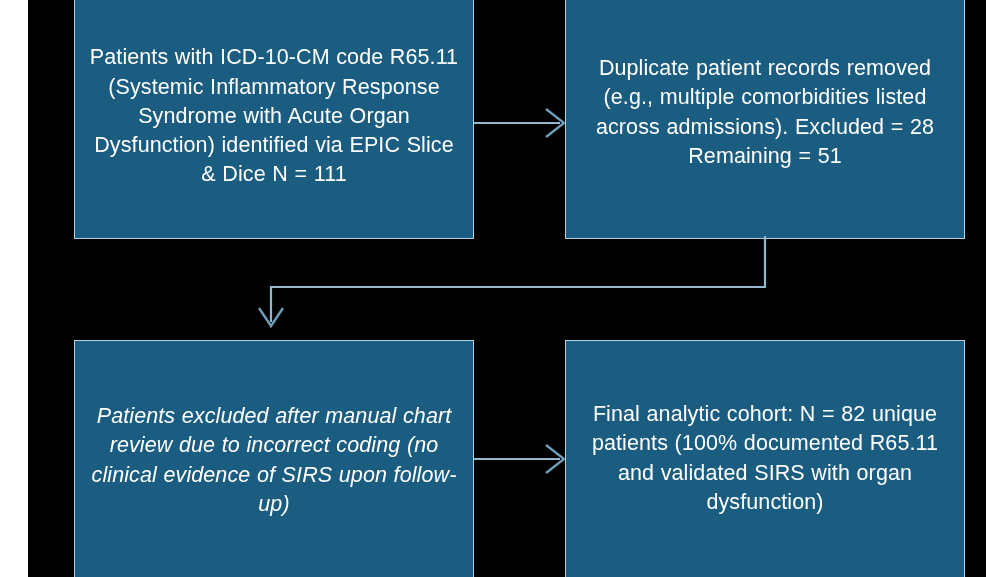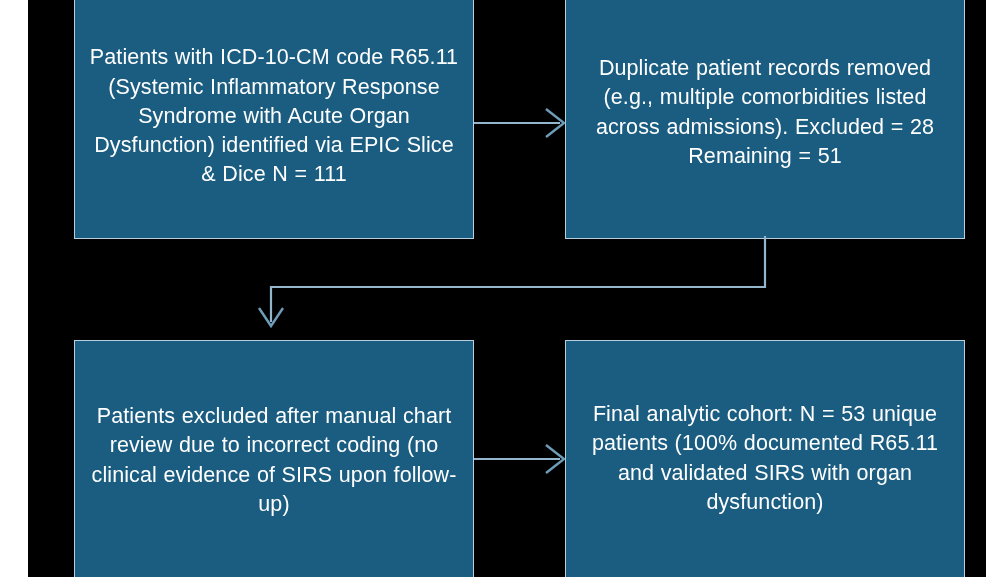--- a/index.html
+++ b/index.html
@@ -38,21 +38,21 @@
     white-space: pre-line;
   }
   
   #box-1 { left: 46px;  top: -2px;  width: 400px; height: 241px; }
   #box-2 { left: 537px; top: -2px;  width: 400px; height: 241px; }
   #box-3 { left: 46px;  top: 340px; width: 400px; height: 241px; }
   #box-4 { left: 537px; top: 340px; width: 400px; height: 241px; }
   
   #box-1 .box-text { transform: translateY(-2px); }
   #box-2 .box-text { transform: translateY(-6px); }
-  #box-3 .box-text { transform: translateY(0px); }
+  #box-3 .box-text { transform: translateY(0px); font-style: italic; }
   #box-4 .box-text { transform: translateY(-2px); }
 
   .connector {
     position: absolute;
     overflow: visible;
   }
   .connector svg { display: block; overflow: visible; }
   .conn-line {
     fill: none;
     stroke: #94B6CC;
@@ -80,21 +80,21 @@
 
   <div class="flow-box" id="box-2">
     <span class="box-text">Duplicate patient records removed (e.g., multiple comorbidities listed across admissions). Excluded = 28 Remaining = 51</span>
   </div>
 
   <div class="flow-box" id="box-3">
     <span class="box-text">Patients excluded after manual chart review due to incorrect coding (no clinical evidence of SIRS upon follow-up)</span>
   </div>
 
   <div class="flow-box" id="box-4">
-    <span class="box-text">Final analytic cohort: N = 53 unique patients (100% documented R65.11 and validated SIRS with organ dysfunction)</span>
+    <span class="box-text">Final analytic cohort: N = 82 unique patients (100% documented R65.11 and validated SIRS with organ dysfunction)</span>
   </div>
 
   <div class="connector" id="arrow-top">
     <svg width="94" height="48" viewBox="0 0 94 48">
       <line class="conn-line" x1="0" y1="23" x2="86" y2="23"></line>
       <polyline class="conn-head" points="72,9 90,23 72,37"></polyline>
     </svg>
   </div>
 
   <div class="connector" id="arrow-bottom">

